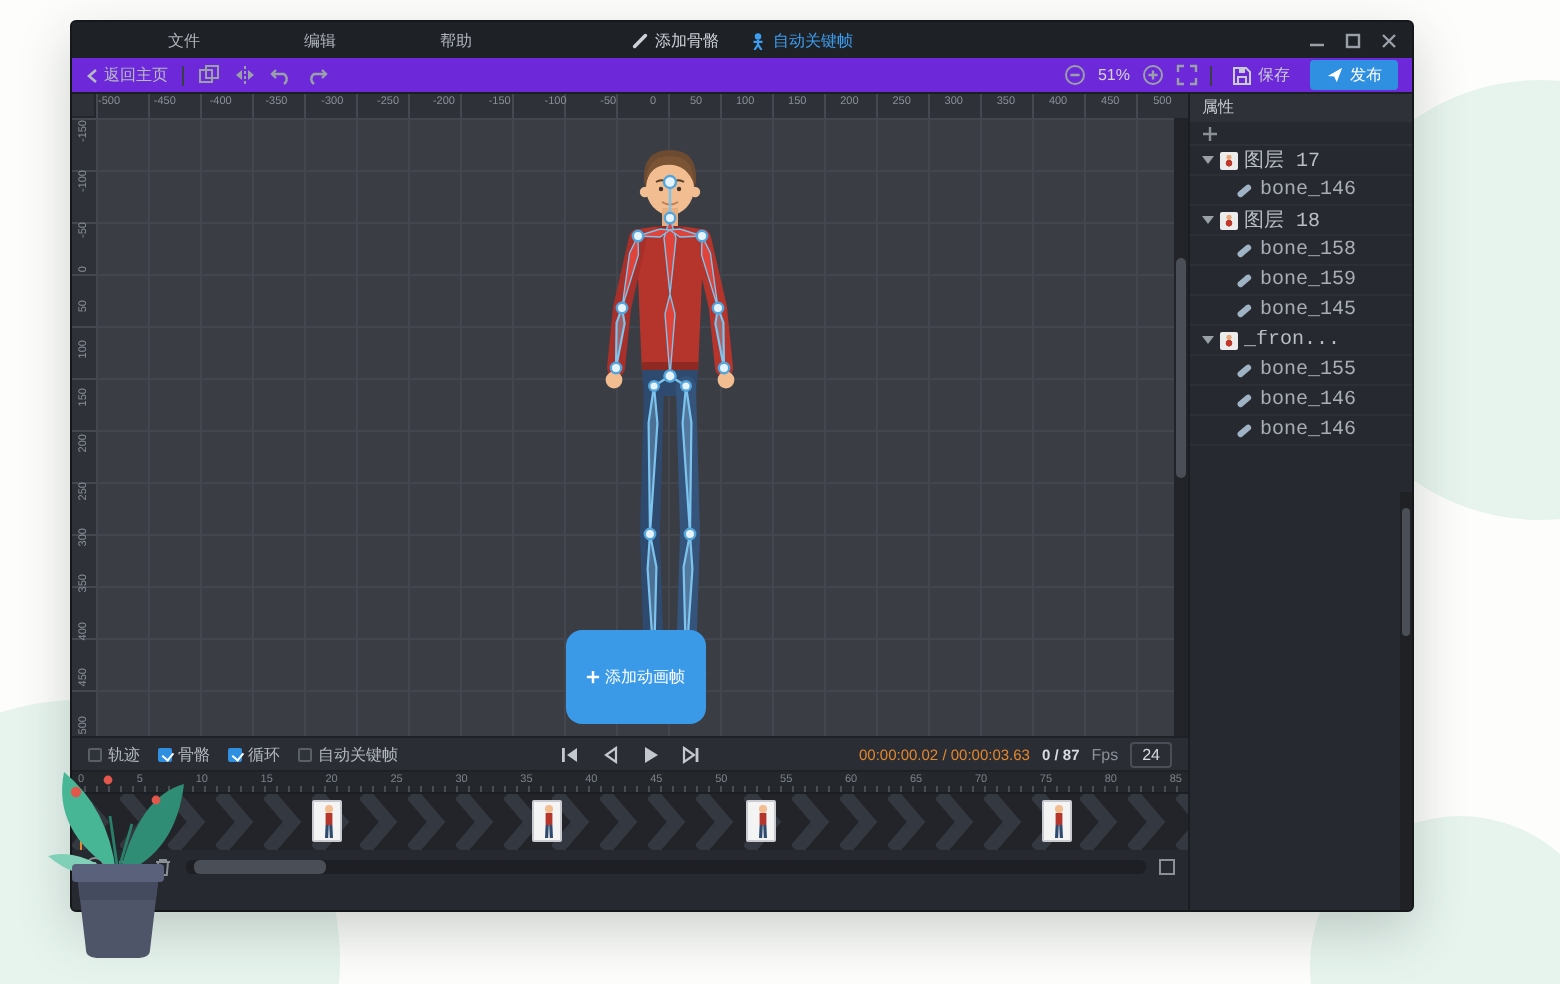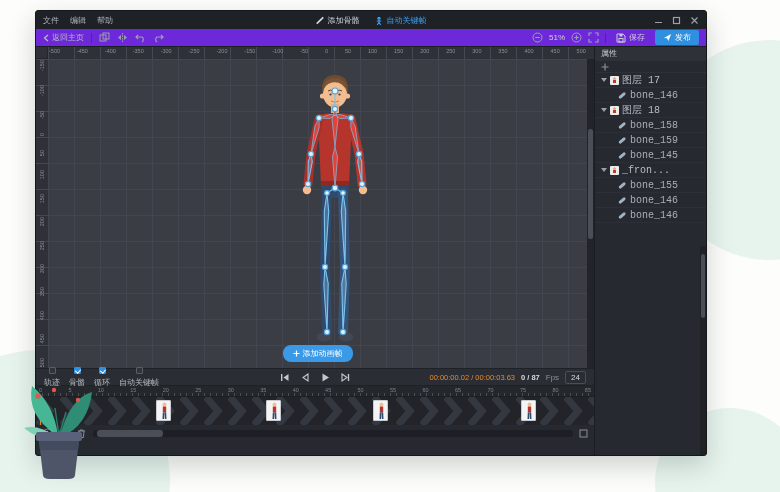--- a/index.html
+++ b/index.html
@@ -20,21 +20,21 @@
     position:absolute; left:35px; top:10px; width:672px; height:446px;
     background:#26292f; border:1px solid #15171b; border-radius:3px;
     box-shadow:0 10px 26px rgba(40,60,55,.22); z-index:1; overflow:hidden;
     display:flex; flex-direction:column;
   }
 
   
   .titlebar { height:18px; background:#1e2126; display:flex; align-items:center;
     padding:0 7px; position:relative; flex:0 0 auto; }
   .menus { display:flex; gap:11px; color:#aeb3bb; }
-  .menus span { cursor:default; }
+  .menus span { cursor:default;margin-left:41px; }
   .mode-tabs { position:absolute; left:50%; transform:translateX(-50%);
     display:flex; gap:15px; align-items:center; }
   .mode-tab { display:flex; align-items:center; gap:3px; color:#cdd1d8; }
   .mode-tab.active { color:#3d9ef0; }
   .win-ctrls { margin-left:auto; display:flex; gap:9px; align-items:center; }
   .win-ctrls svg { display:block; }
 
   
   .toolbar { height:18px; background:#6d28d9; border-bottom:1px solid #1a1d21;
     display:flex; align-items:center; padding:0 7px; gap:7px; flex:0 0 auto; }
@@ -68,29 +68,29 @@
     background:
       linear-gradient(#43464e 1px,transparent 1px) 0 0/26px 26px,
       linear-gradient(90deg,#43464e 1px,transparent 1px) 0 0/26px 26px,
       #3a3d44;
     overflow:hidden; }
   .vscroll { position:absolute; right:0; top:12px; bottom:0; width:7px; background:#22242a; }
   .vscroll .thumb { position:absolute; left:1px; right:1px; top:70px; height:110px;
     background:#4a4f57; border-radius:3px; }
   .character { position:absolute; left:232px; top:12px; width:110px; height:290px; }
   .btn-add-frame { position:absolute; left:50%; bottom:6px; transform:translateX(-50%);
-    background:#3a9ae8; color:#fff; border-radius:8px; padding:3px 10px;
+    background:#3a9ae8; color:#fff; border-radius:8px; padding:18px 10px;
     display:flex; align-items:center; gap:3px; font-size:8px; white-space:nowrap; }
 
   
   .controls-bar { height:18px; flex:0 0 auto; background:#2a2d33;
     border-top:1px solid #1e2126; border-bottom:1px solid #1e2126;
     display:flex; align-items:center; padding:0 8px; position:relative; }
   .toggles { display:flex; gap:9px; align-items:center; }
-  .toggle { display:flex; gap:3px; align-items:center; color:#b3b8c0;flex-direction:column; }
+  .toggle { display:flex; gap:3px; align-items:center; color:#b3b8c0; }
   .cb { width:7px; height:7px; border:1px solid #5a5f67; border-radius:1px; background:#2f333a; position:relative; }
   .cb.checked { background:#2f8fe0; border-color:#2f8fe0; }
   .cb.checked::after { content:""; position:absolute; left:1.5px; top:0.5px; width:2.5px; height:4px;
     border:solid #fff; border-width:0 1px 1px 0; transform:rotate(40deg); }
   .playback-buttons { position:absolute; left:50%; transform:translateX(-50%);
     display:flex; gap:9px; align-items:center; }
   .time-info { margin-left:auto; display:flex; gap:6px; align-items:center; }
   .timecode { color:#e6892e; font-size:7.5px; }
   .frames { color:#d8dbe0; font-size:7.5px;font-weight:bold; }
   .fps-label { color:#8a8f98; }

